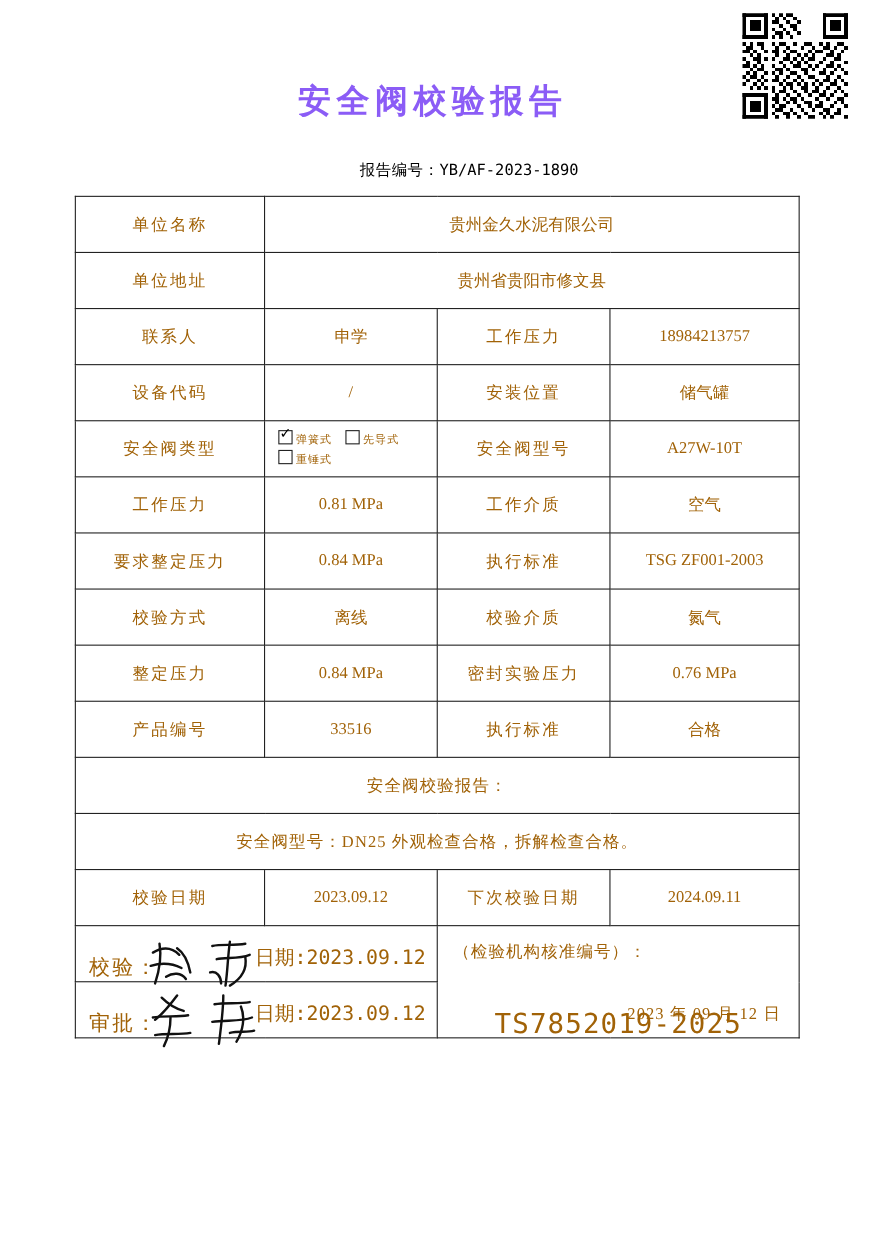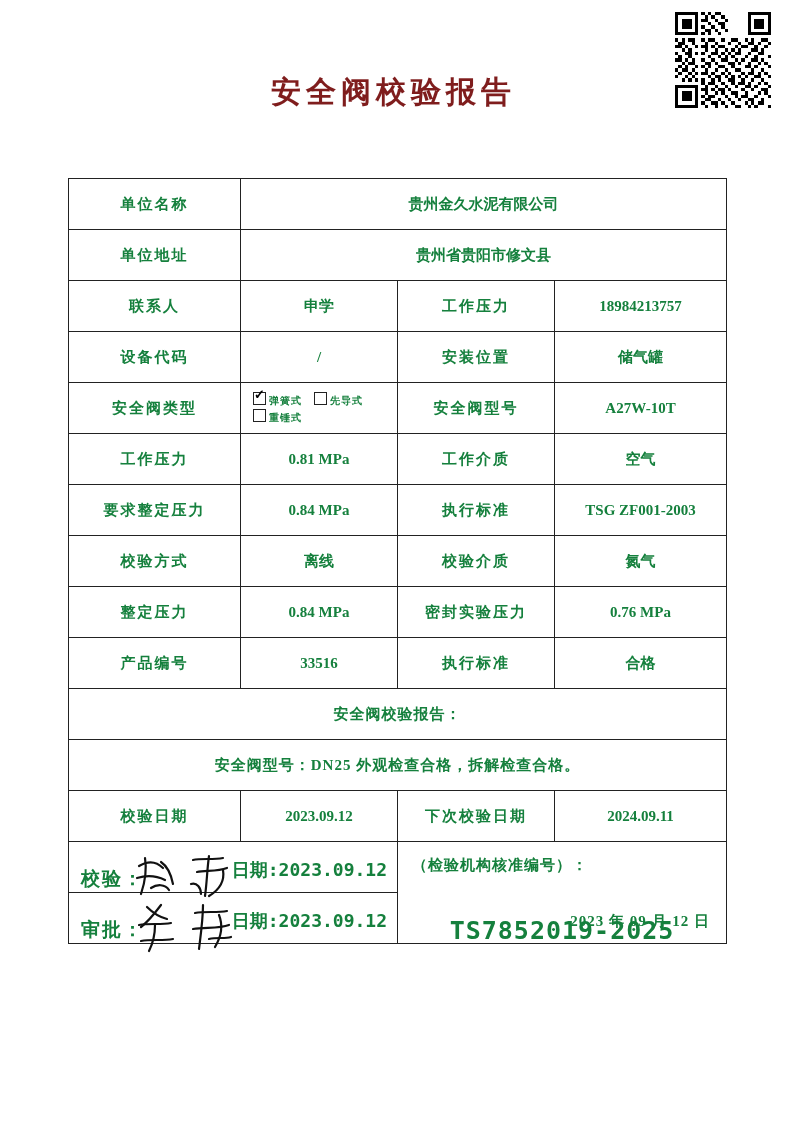--- a/index.html
+++ b/index.html
@@ -29,21 +29,21 @@
 
   .title {
     position: absolute;
     top: 72px;
     left: 0;
     width: 787px;
     text-align: center;
     font-size: 30px;
     font-weight: bold;
     letter-spacing: 5px;
-    color: #7f1d1d;
+    color: #8b5cf6;
     font-family: Liberation Serif, serif;
   }
 
   .report-no {
     position: absolute;
     top: 146px;
     left: 0;
     width: 793px;
     text-align: center;
     font-size: 14px;
@@ -60,23 +60,22 @@
     border-collapse: collapse;
     table-layout: fixed;
   }
   table.main td {
     border: 1px solid #222;
     font-size: 15px;
     text-align: center;
     vertical-align: middle;
     height: 46px;
     padding: 2px 4px;
-    color: #15803d;
+    color: #a16207;
     font-family: "Liberation Serif", "DejaVu Serif", serif;
-    font-weight: bold;
   }
   td.label { letter-spacing: 2px; }
   .mono {
     font-family: "DejaVu Sans Mono", "Liberation Mono", monospace;
     font-size: 14px;
     letter-spacing: 0;
   }
   td.note {
     text-align: left;
     padding-left: 12px;
@@ -398,20 +397,23 @@
         <rect x="18" y="28" width="2" height="1"></rect>
           <rect x="22" y="28" width="1" height="1"></rect>
           <rect x="24" y="28" width="1" height="1"></rect>
           <rect x="28" y="28" width="1" height="1"></rect>
       </g>
     </svg>
   </div>
 
   <div class="title">安全阀校验报告</div>
 
+  <div class="report-no">
+    <span>报告编号：</span><span class="mono">YB/AF-2023-1890</span>
+  </div>
 
   <table class="main">
     <colgroup>
       <col style="width:172px">
       <col style="width:157px">
       <col style="width:157px">
       <col style="width:172px">
     </colgroup>
     <tbody>
       <tr>

